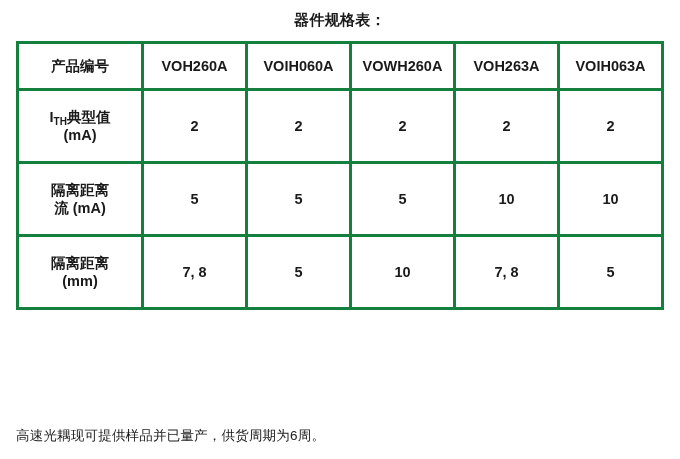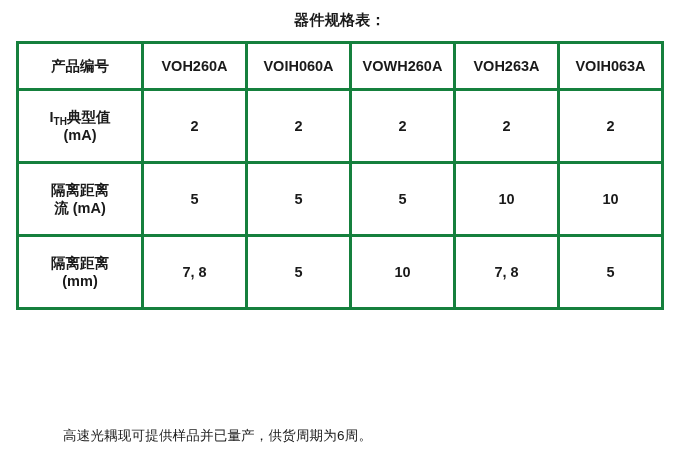--- a/index.html
+++ b/index.html
@@ -70,21 +70,20 @@
   .two-line {
     display: block;
   }
   .footnote {
     position: absolute;
     left: 16px;
     bottom: 14px;
     font-size: 13.5px;
     color: #1a1a1a;
     letter-spacing: 0.2px;
-    margin-left: 47px;
   }
 </style>
 </head>
 <body>
 
 <div class="page">
 
   <div class="doc-title">器件规格表：</div>
 
   <table class="spec-table">

